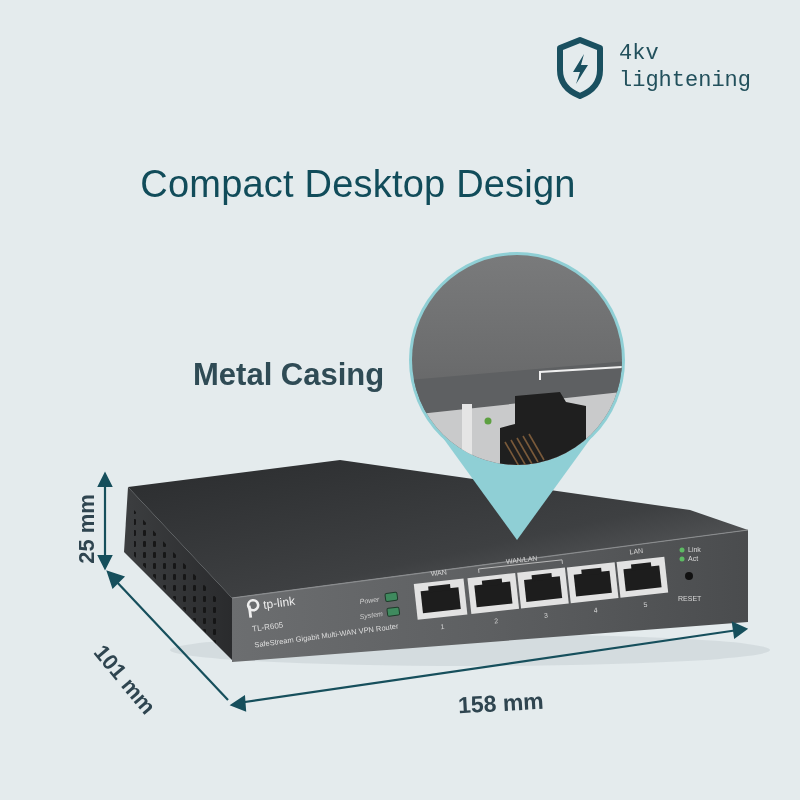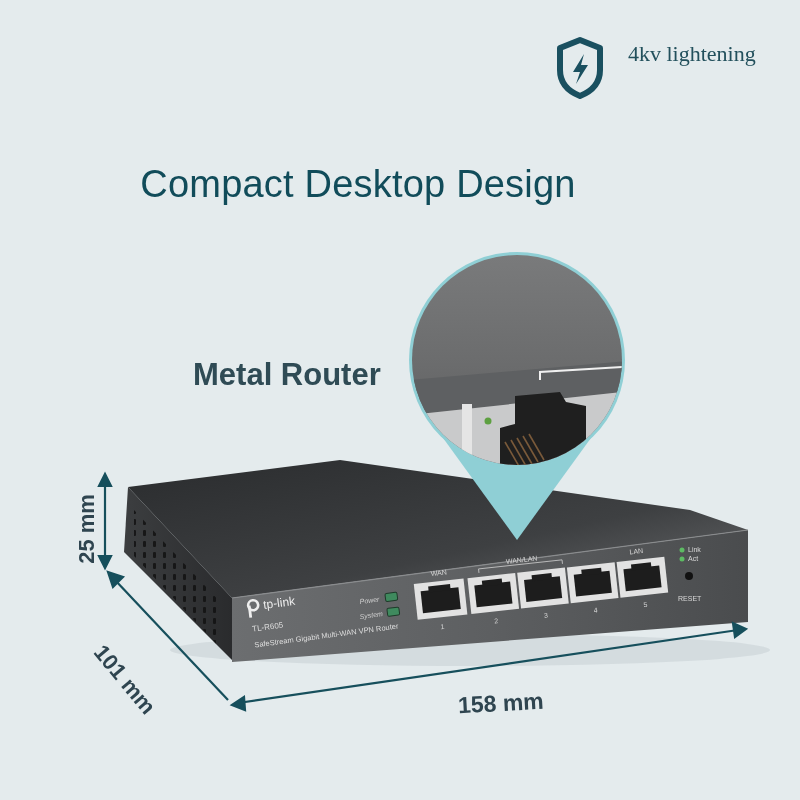--- a/index.html
+++ b/index.html
@@ -1,19 +1,19 @@
 <!DOCTYPE html>
 <html><head>
 <meta charset="utf-8">
 <style>
   html, body { margin:0; padding:0; }
   body { width:800px; height:800px; overflow:hidden; background:#e4ebed; position:relative; font-family:"Liberation Sans", sans-serif; }
   .abs { position:absolute; }
   .badge { left:556px; top:36px; width:230px; height:70px; }
-  .badge-text { left:72px; top:4px; font-size:22px; line-height:27px; color:#22505c; font-family:Liberation Serif, serif; }
+  .badge-text { left:63px; top:4px; font-size:22px; line-height:27px; color:#22505c; font-family:Liberation Mono, monospace; }
   .title { left:0; width:716px; top:163px; text-align:center; font-size:38px; color:#114c5a; font-family:"Liberation Sans", sans-serif; letter-spacing:0.2px; }
   .callout { left:193px; top:356px; font-size:31px; line-height:37px; color:#2f4b55; font-weight:bold; font-family:"Liberation Sans", sans-serif; }
   .dim-text { color:#2f4550; font-weight:bold; font-size:22px; font-family:"Liberation Sans", sans-serif; white-space:nowrap; }
   svg { display:block; }
   .port-label { font-family:"Liberation Sans", sans-serif; font-size:7px; fill:#d8d8d8; }
   .led-label { font-family:"Liberation Sans", sans-serif; font-size:7px; fill:#d0d0d0; font-style:italic; }
 </style>
 </head>
 <body>
 
@@ -23,21 +23,21 @@
     <path d="M28 18 L17 36 L24 36 L20 48 L32 29 L25 29 Z" fill="#1a5060"></path>
   </svg>
   <div class="abs badge-text">
     <div>4kv lightening</div>
   </div>
 </div>
 
 <div class="abs title">Compact Desktop Design</div>
 
 <div class="abs callout">
-  <div>Metal Router</div>
+  <div>Metal Casing</div>
 </div>
 
 <svg class="abs" style="left:0;top:0" width="800" height="800" viewBox="0 0 800 800">
   <defs>
     <linearGradient id="topGrad" x1="0" y1="0" x2="1" y2="1">
       <stop offset="0" stop-color="#2a2c2e"></stop>
       <stop offset="0.6" stop-color="#3e4042"></stop>
       <stop offset="1" stop-color="#6a6c6e"></stop>
     </linearGradient>
     <linearGradient id="frontGrad" x1="0" y1="0" x2="1" y2="0">

